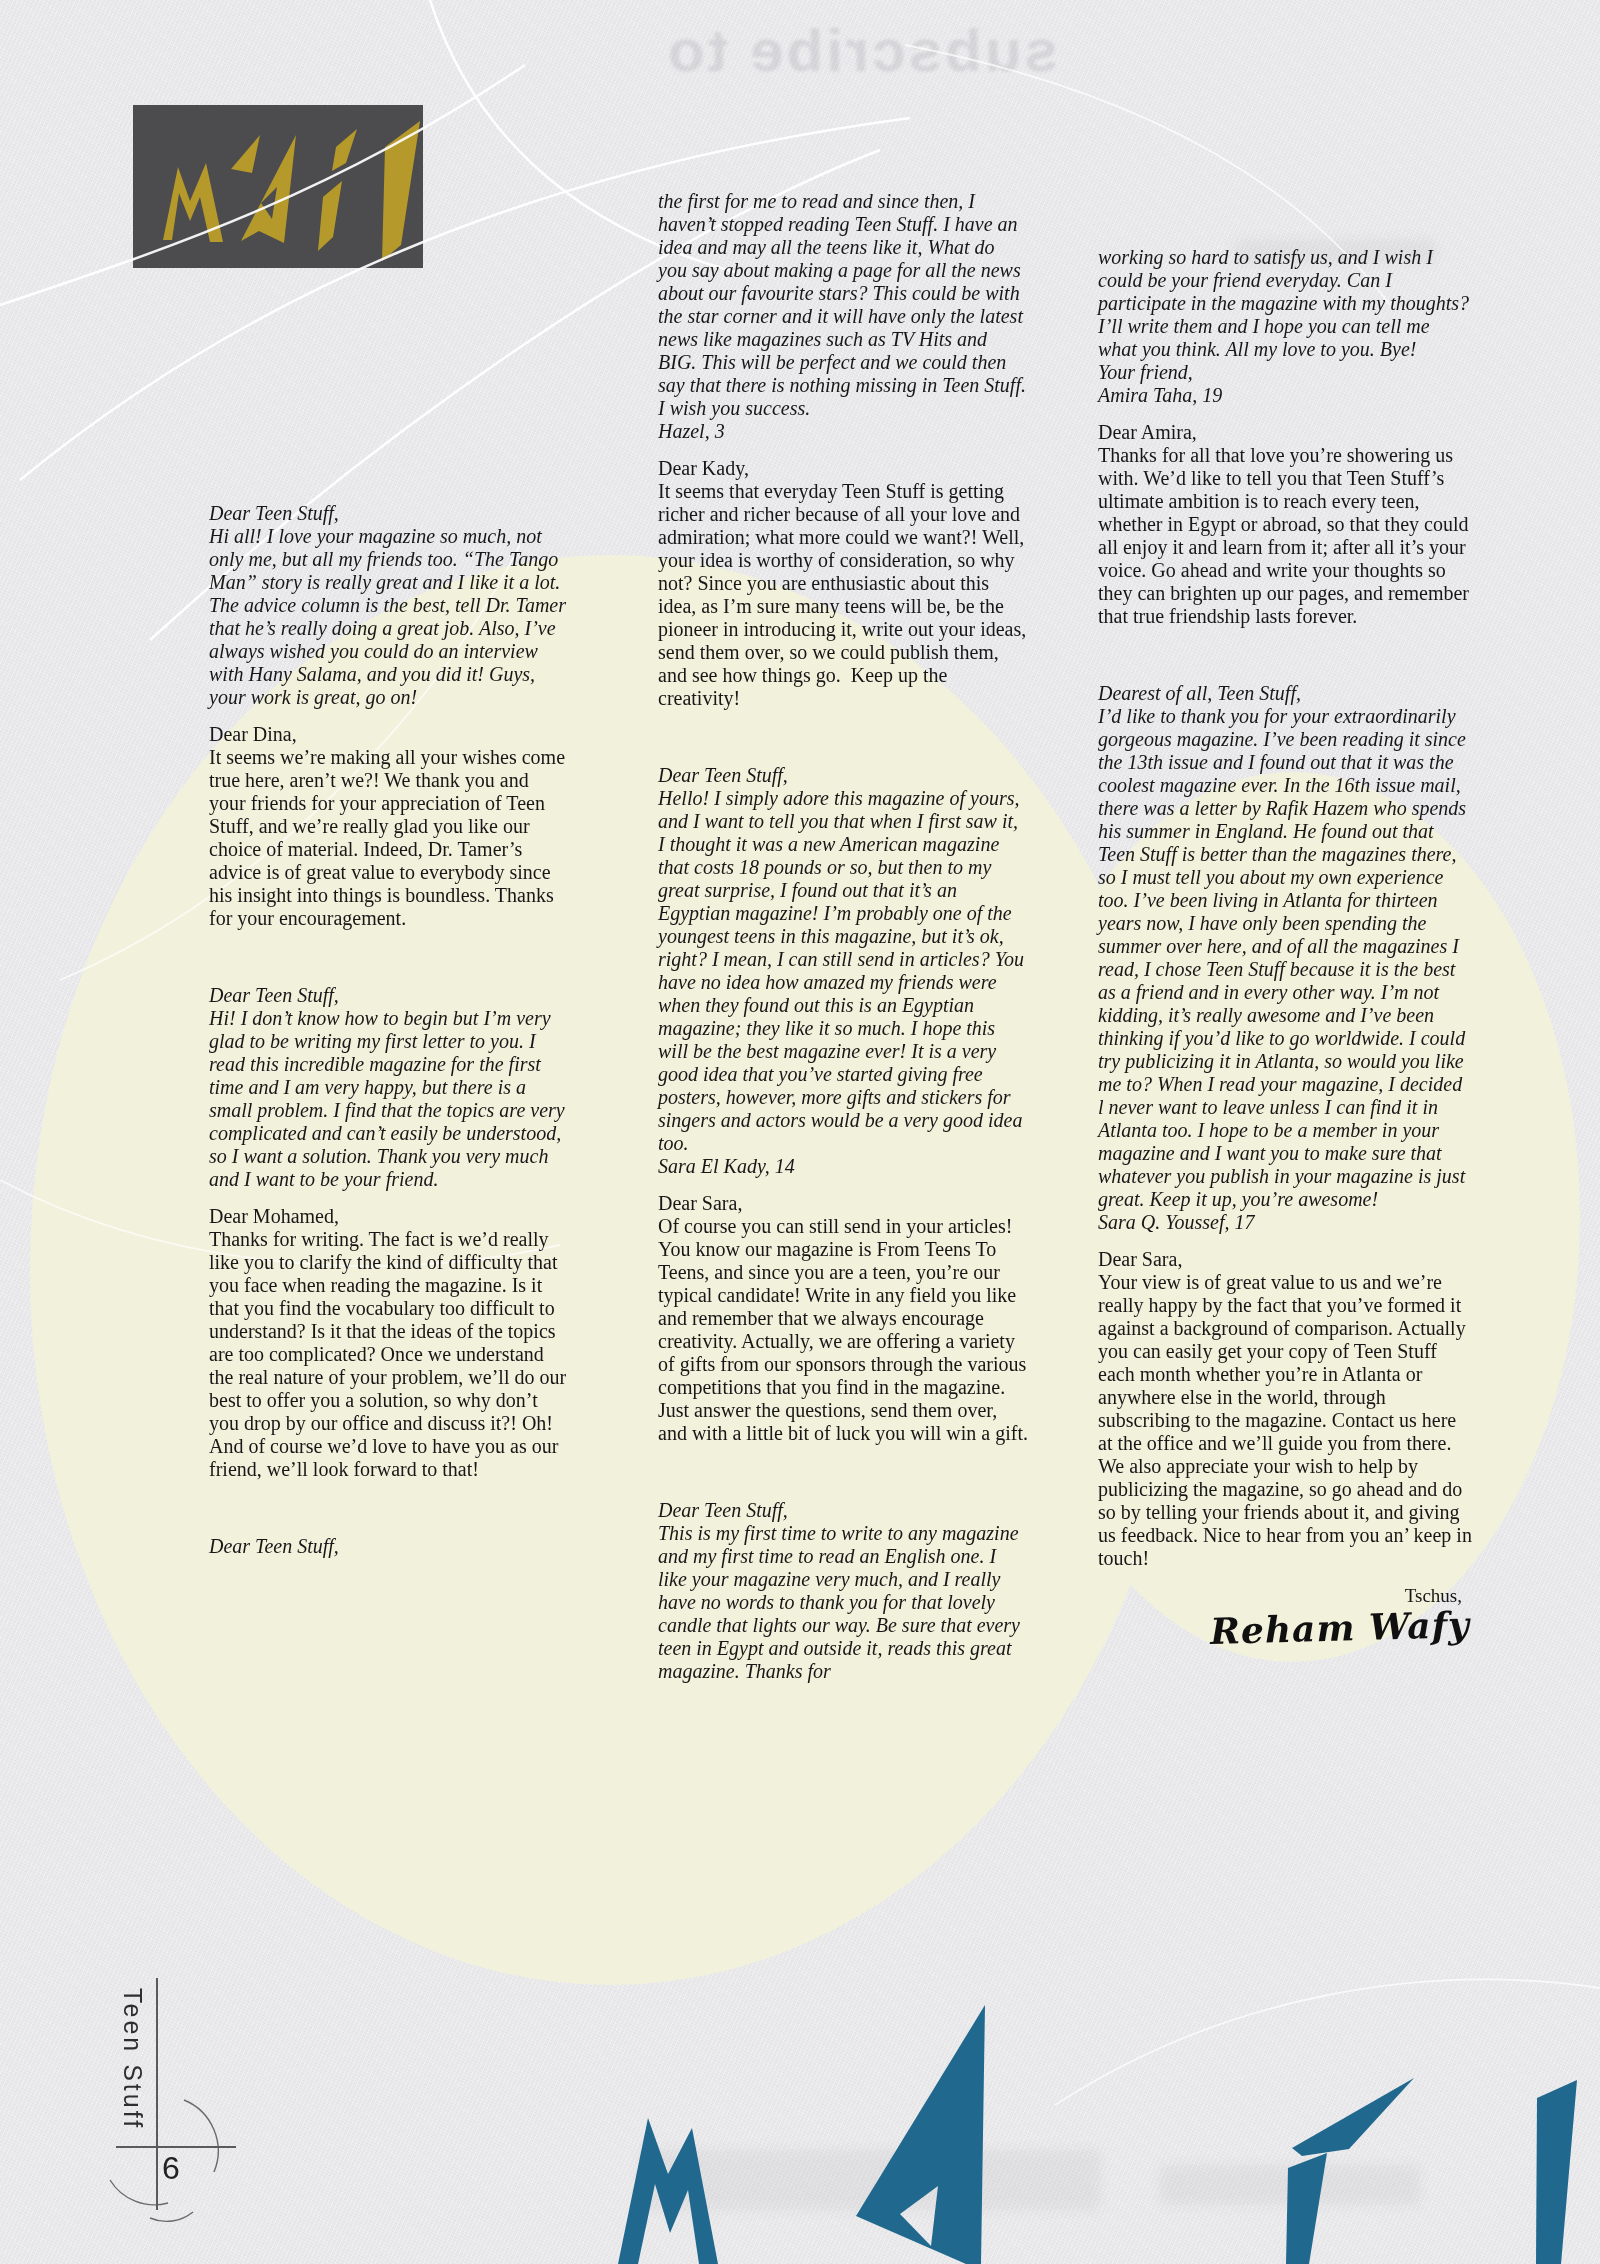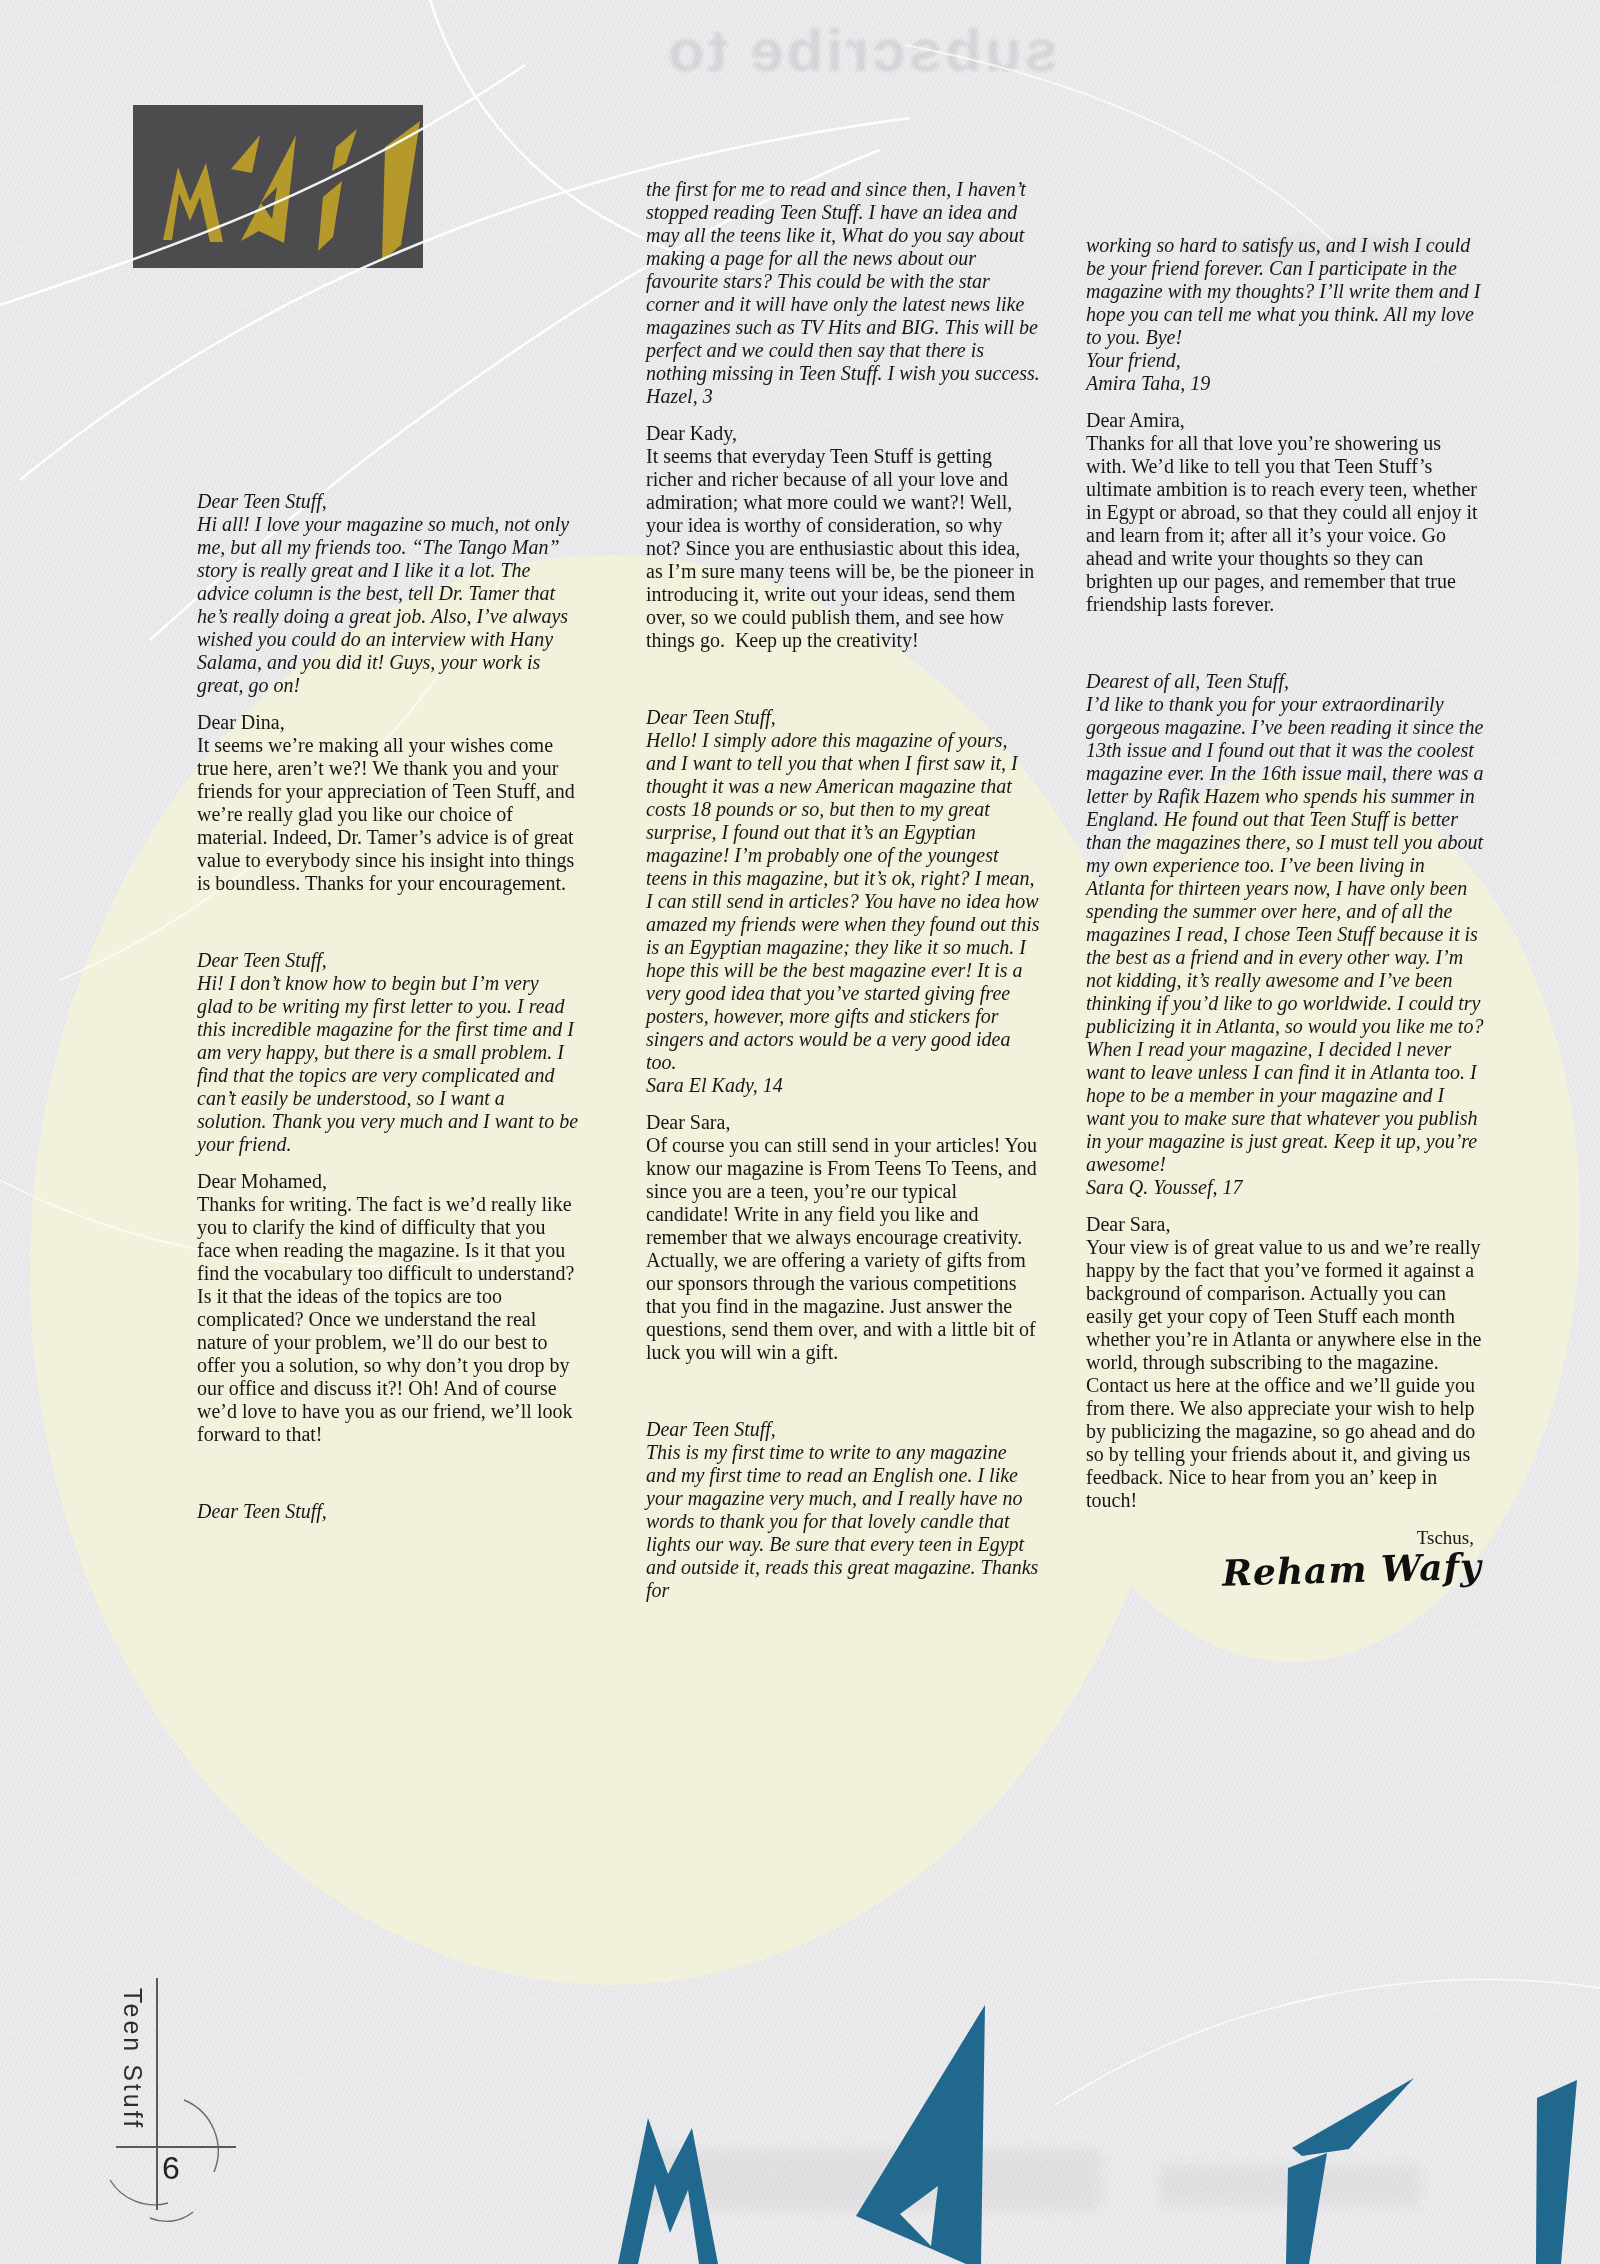--- a/index.html
+++ b/index.html
@@ -27,21 +27,21 @@
 
   .logo-box{position:absolute;left:133px;top:105px;width:290px;height:163px;
     background:var(--logo_bg,#4c4b4d);z-index:2;}
   .arcs{position:absolute;inset:0;z-index:3;pointer-events:none;}
   .shapes{position:absolute;inset:0;z-index:2;pointer-events:none;}
 
   .col{position:absolute;z-index:4;font-size:20px;line-height:23px;}
   .col1{left:197px;top:490px;width:382px;}
   .col2{left:646px;top:178px;width:394px;}
   .col3{left:1086px;top:234px;width:398px;}
-  .block{margin:0;}
+  .block{margin:12px;}
   .block + .block{margin-top:14px;}
   .block.spaced{margin-top:54px;}
   .letter{font-style:italic;}
   .reply{font-style:normal;}
   .sig{text-align:left;font-style:italic;padding-right:8px;}
   .sal{white-space:pre-wrap;}
   .body{white-space:pre-wrap;}
 
   .signoff{margin-top:46px;text-align:right;}
   .signoff .tschus{font-size:19px;padding-right:10px;}
@@ -162,21 +162,21 @@
       <div class="body">Of course you can still send in your articles! You know our magazine is From Teens To Teens, and since you are a teen, you’re our typical candidate! Write in any field you like and remember that we always encourage creativity. Actually, we are offering a variety of gifts from our sponsors through the various competitions that you find in the magazine. Just answer the questions, send them over, and with a little bit of luck you will win a gift.</div>
     </div>
     <div class="block letter spaced">
       <div class="sal">Dear Teen Stuff,</div>
       <div class="body">This is my first time to write to any magazine and my first time to read an English one. I like your magazine very much, and I really have no words to thank you for that lovely candle that lights our way. Be sure that every teen in Egypt and outside it, reads this great magazine. Thanks for</div>
     </div>
   </div>
 
   <div class="col col3">
     <div class="block letter">
-      <div class="body">working so hard to satisfy us, and I wish I could be your friend forever. Can I participate in the magazine with my thoughts? I’ll write them and I hope you can tell me what you think. All my love to you. Bye!</div>
+      <div class="body">working so hard to satisfy us, and I wish I could be your friend everyday. Can I participate in the magazine with my thoughts? I’ll write them and I hope you can tell me what you think. All my love to you. Bye!</div>
       <div class="sig">
         <div>Your friend,</div>
         <div>Amira Taha, 19</div>
       </div>
     </div>
     <div class="block reply">
       <div class="sal">Dear Amira,</div>
       <div class="body">Thanks for all that love you’re showering us with. We’d like to tell you that Teen Stuff’s ultimate ambition is to reach every teen, whether in Egypt or abroad, so that they could all enjoy it and learn from it; after all it’s your voice. Go ahead and write your thoughts so they can brighten up our pages, and remember that true friendship lasts forever.</div>
     </div>
     <div class="block letter spaced">

